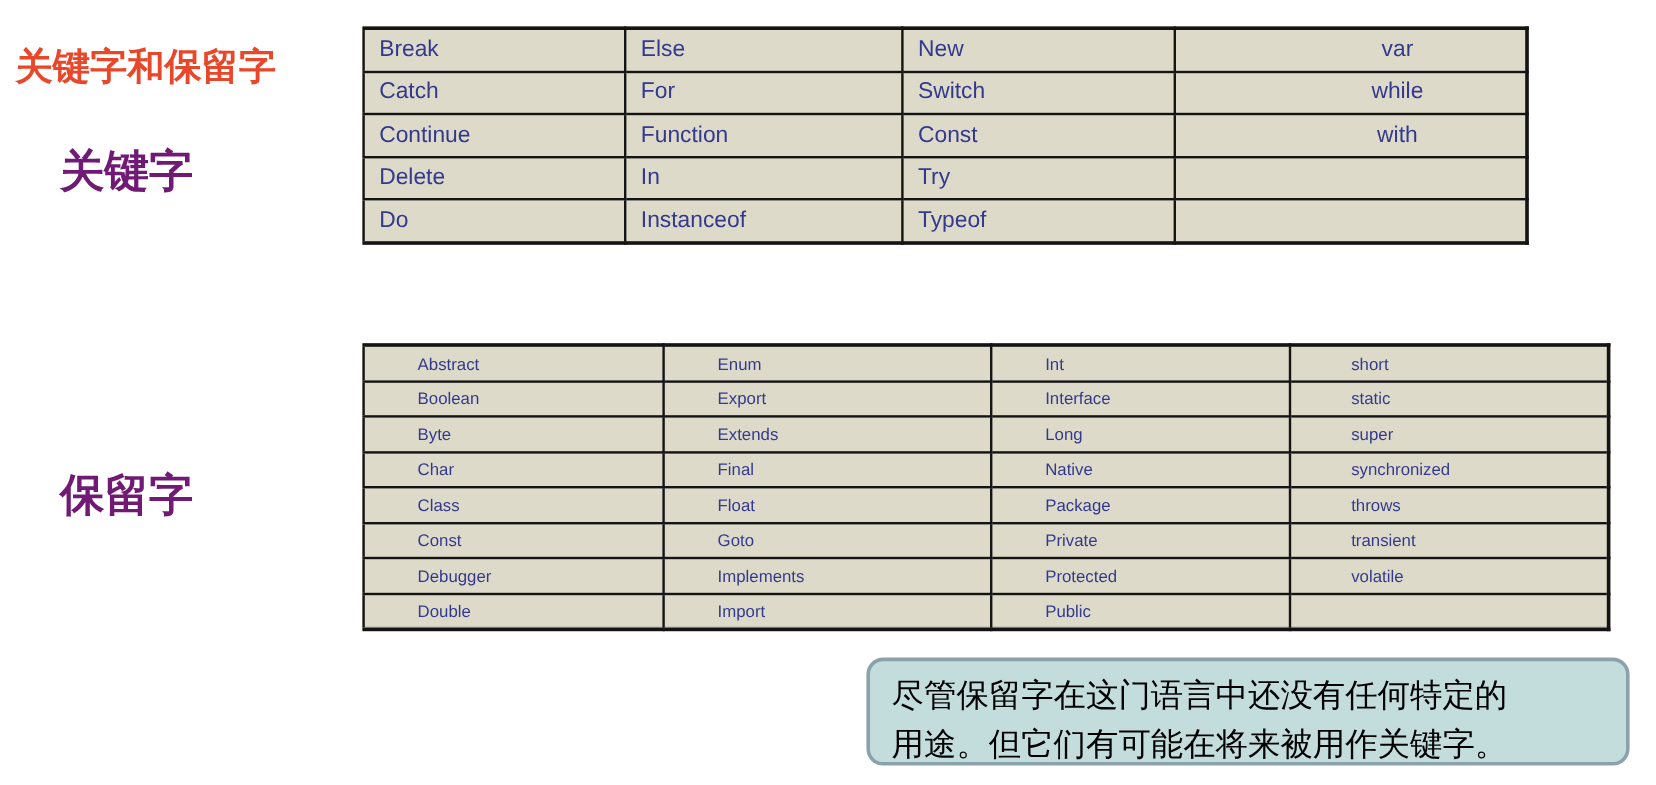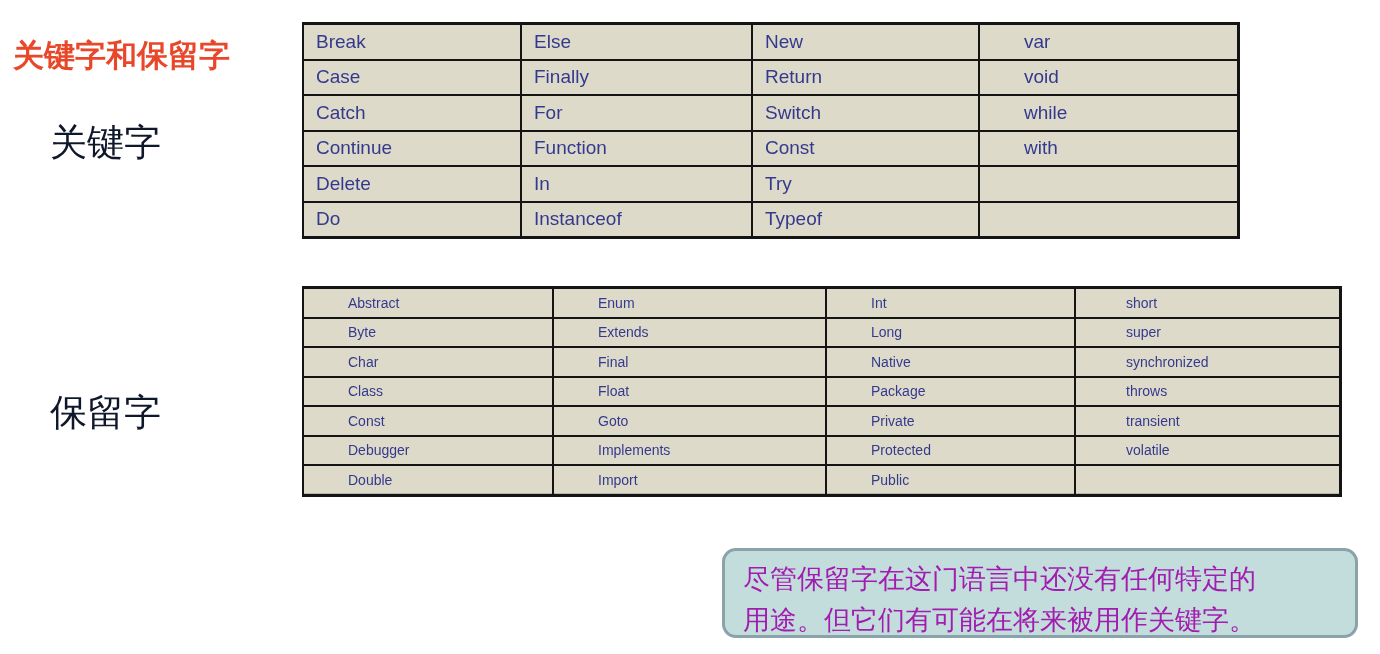--- a/index.html
+++ b/index.html
@@ -24,22 +24,22 @@
     font-weight: bold;
     color: #e8472a;
     letter-spacing: 0px;
     white-space: nowrap;
     line-height: 1;
   }
   .side-label {
     position: absolute;
     left: 50px;
     font-size: 37px;
-    font-weight: normal;
-    color: #0f172a;
+    font-weight: bold;
+    color: #701a75;
     white-space: nowrap;
     line-height: 1;
   }
   #label-keywords { top: 124px; }
   #label-reserved { top: 394px; }
 
   
   .wordtable {
     position: absolute;
     border-collapse: collapse;
@@ -67,21 +67,21 @@
   
   #table-keywords {
     left: 302px;
     top: 22px;
     width: 851px;
   }
   #table-keywords td { height: 33.5px; padding-left: 12px; }
   #table-keywords td.c0 { width: 204px; }
   #table-keywords td.c1 { width: 217px; }
   #table-keywords td.c2 { width: 213px; }
-  #table-keywords td.c3 { width: 213px; padding-left: 44px; }
+  #table-keywords td.c3 { width: 213px; padding-left: 78px; text-align: center; }
 
   
   #table-reserved {
     left: 302px;
     top: 286px;
     width: 853px;
   }
   #table-reserved td { height: 27.5px; font-size: 14px; margin-left: 26px; }
   #table-reserved td.c0 { width: 204px; }
   #table-reserved td.c1 { width: 227px; }
@@ -102,21 +102,21 @@
     position: absolute;
     left: 722px;
     top: 548px;
     width: 636px;
     height: 90px;
     box-sizing: border-box;
     background: #c3dcdc;
     border: 3px solid #8aa3ab;
     border-radius: 14px;
     padding: 8px 14px 8px 18px;
-    color: #a21caf;
+    color: #000000;
     font-size: 27px;
     line-height: 41px;
     letter-spacing: 0px;
   }
 </style>
 </head>
 <body>
 
 <div id="slide-title">关键字和保留字</div>
 
@@ -124,26 +124,20 @@
 
 <div id="label-reserved" class="side-label">保留字</div>
 
 <table id="table-keywords" class="wordtable">
   <tbody>
       <tr>
         <td class="c0">Break</td>
         <td class="c1">Else</td>
         <td class="c2">New</td>
         <td class="c3 lastcol">var</td>
-      </tr>
-      <tr>
-        <td class="c0">Case</td>
-        <td class="c1">Finally</td>
-        <td class="c2">Return</td>
-        <td class="c3 lastcol">void</td>
       </tr>
       <tr>
         <td class="c0">Catch</td>
         <td class="c1">For</td>
         <td class="c2">Switch</td>
         <td class="c3 lastcol">while</td>
       </tr>
       <tr>
         <td class="c0">Continue</td>
         <td class="c1">Function</td>
@@ -167,20 +161,26 @@
 
 <table id="table-reserved" class="wordtable">
   <tbody>
       <tr>
         <td class="c0">Abstract</td>
         <td class="c1">Enum</td>
         <td class="c2">Int</td>
         <td class="c3 lastcol">short</td>
       </tr>
       <tr>
+        <td class="c0">Boolean</td>
+        <td class="c1">Export</td>
+        <td class="c2">Interface</td>
+        <td class="c3 lastcol">static</td>
+      </tr>
+      <tr>
         <td class="c0">Byte</td>
         <td class="c1">Extends</td>
         <td class="c2">Long</td>
         <td class="c3 lastcol">super</td>
       </tr>
       <tr>
         <td class="c0">Char</td>
         <td class="c1">Final</td>
         <td class="c2">Native</td>
         <td class="c3 lastcol">synchronized</td>

